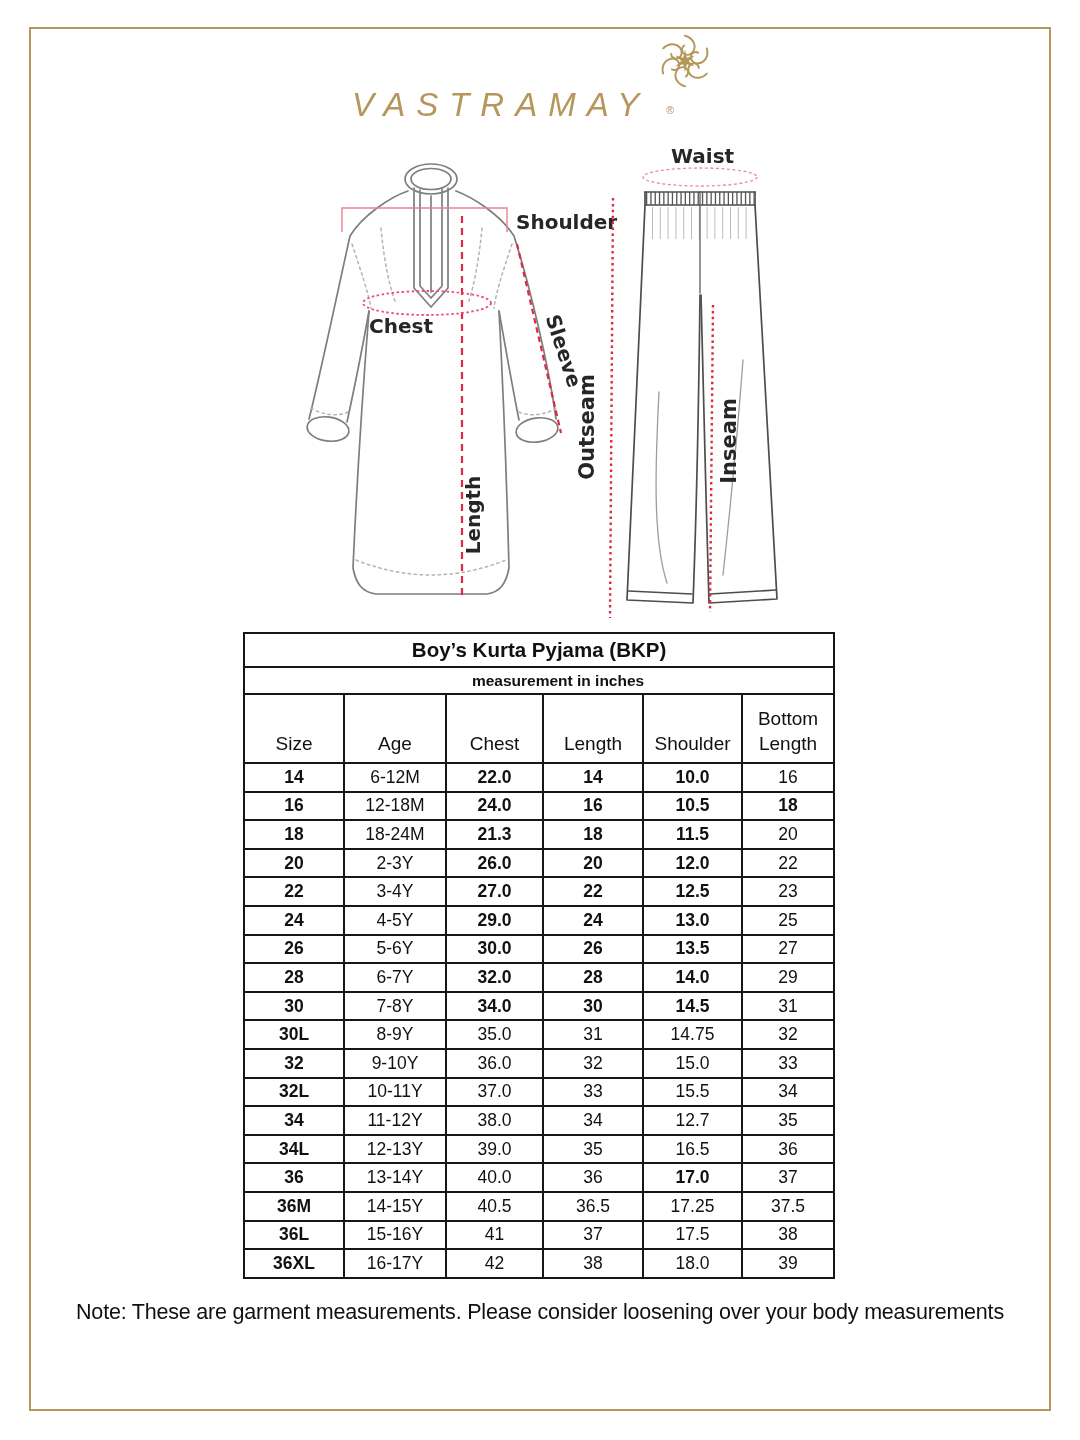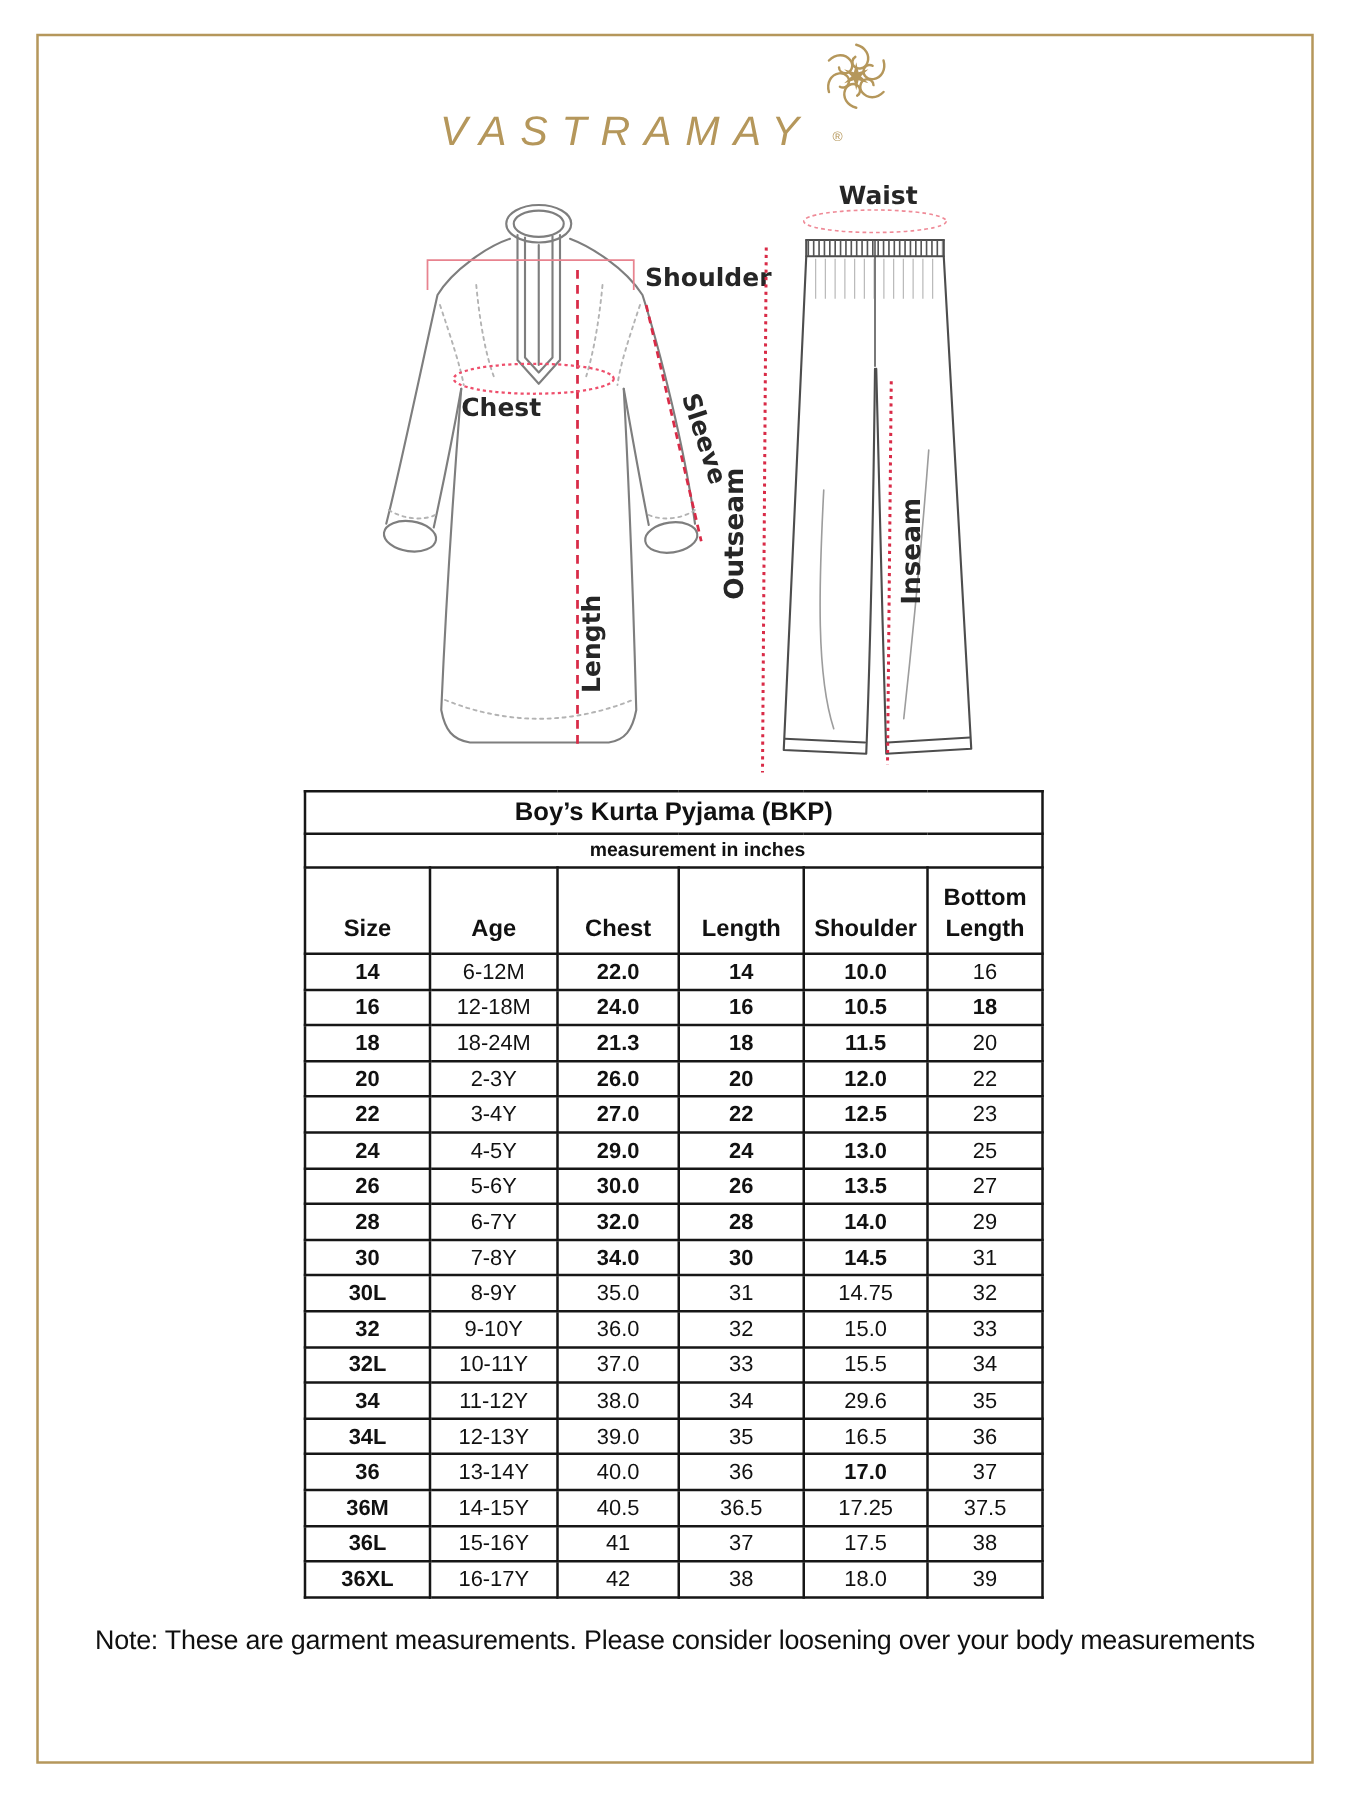--- a/index.html
+++ b/index.html
@@ -14,21 +14,21 @@
   .brand-reg{position:absolute;top:104px;left:666px;font-size:11px;color:#b5975b;letter-spacing:0;}
   .brand-orn{position:absolute;top:33px;left:656px;}
 
   
   .size-table-wrap{position:absolute;left:243px;top:632px;}
   table.size-table{border-collapse:collapse;table-layout:fixed;width:590px;color:#111;}
   .size-table td,.size-table th{border:2px solid #161616;text-align:center;padding:0 2px;
        font-family:"Liberation Sans",sans-serif;}
   .size-table .t-title{height:32px;font-size:20.5px;font-weight:bold;border-radius:12px;}
   .size-table .t-sub{height:25px;font-size:15.5px;font-weight:bold;padding-left:40px;}
-  .size-table th{height:62px;font-size:19px;font-weight:bold;vertical-align:bottom;
+  .size-table th{height:62px;font-size:19px;font-weight:normal;vertical-align:bottom;
        padding-bottom:5px;line-height:1.35;}
   .size-table tbody td{height:26.6px;font-size:17.5px;}
   .size-table tbody td.c0{font-weight:bold;}
   .size-table tbody td.b{font-weight:bold;margin-top:40px;}
 
   
   .note{position:absolute;left:55px;top:1290px;width:970px;text-align:center;
         font-size:21.5px;line-height:45px;color:#101010;letter-spacing:-0.2px;}
 
   svg text{font-family:"DejaVu Sans","Liberation Sans",sans-serif;}
@@ -249,21 +249,21 @@
             <td>37.0</td>
             <td>33</td>
             <td>15.5</td>
             <td>34</td>
           </tr>
           <tr>
             <td class="c0">34</td>
             <td>11-12Y</td>
             <td>38.0</td>
             <td>34</td>
-            <td>29.6</td>
+            <td>12.7</td>
             <td>35</td>
           </tr>
           <tr>
             <td class="c0">34L</td>
             <td>12-13Y</td>
             <td>39.0</td>
             <td>35</td>
             <td>16.5</td>
             <td>36</td>
           </tr>

